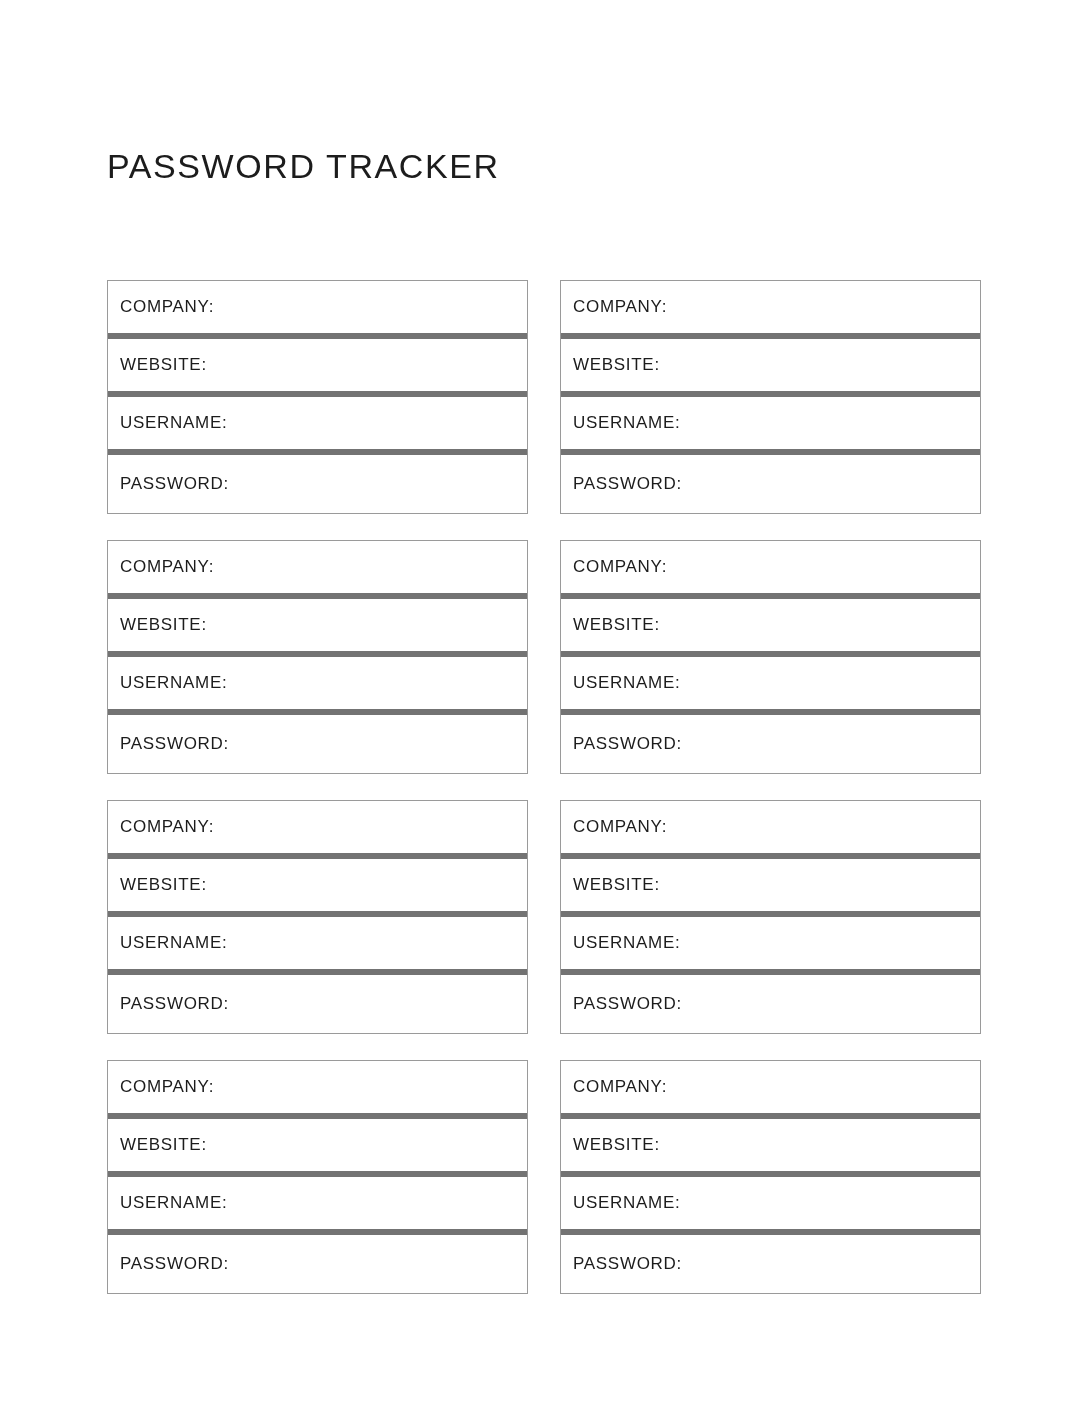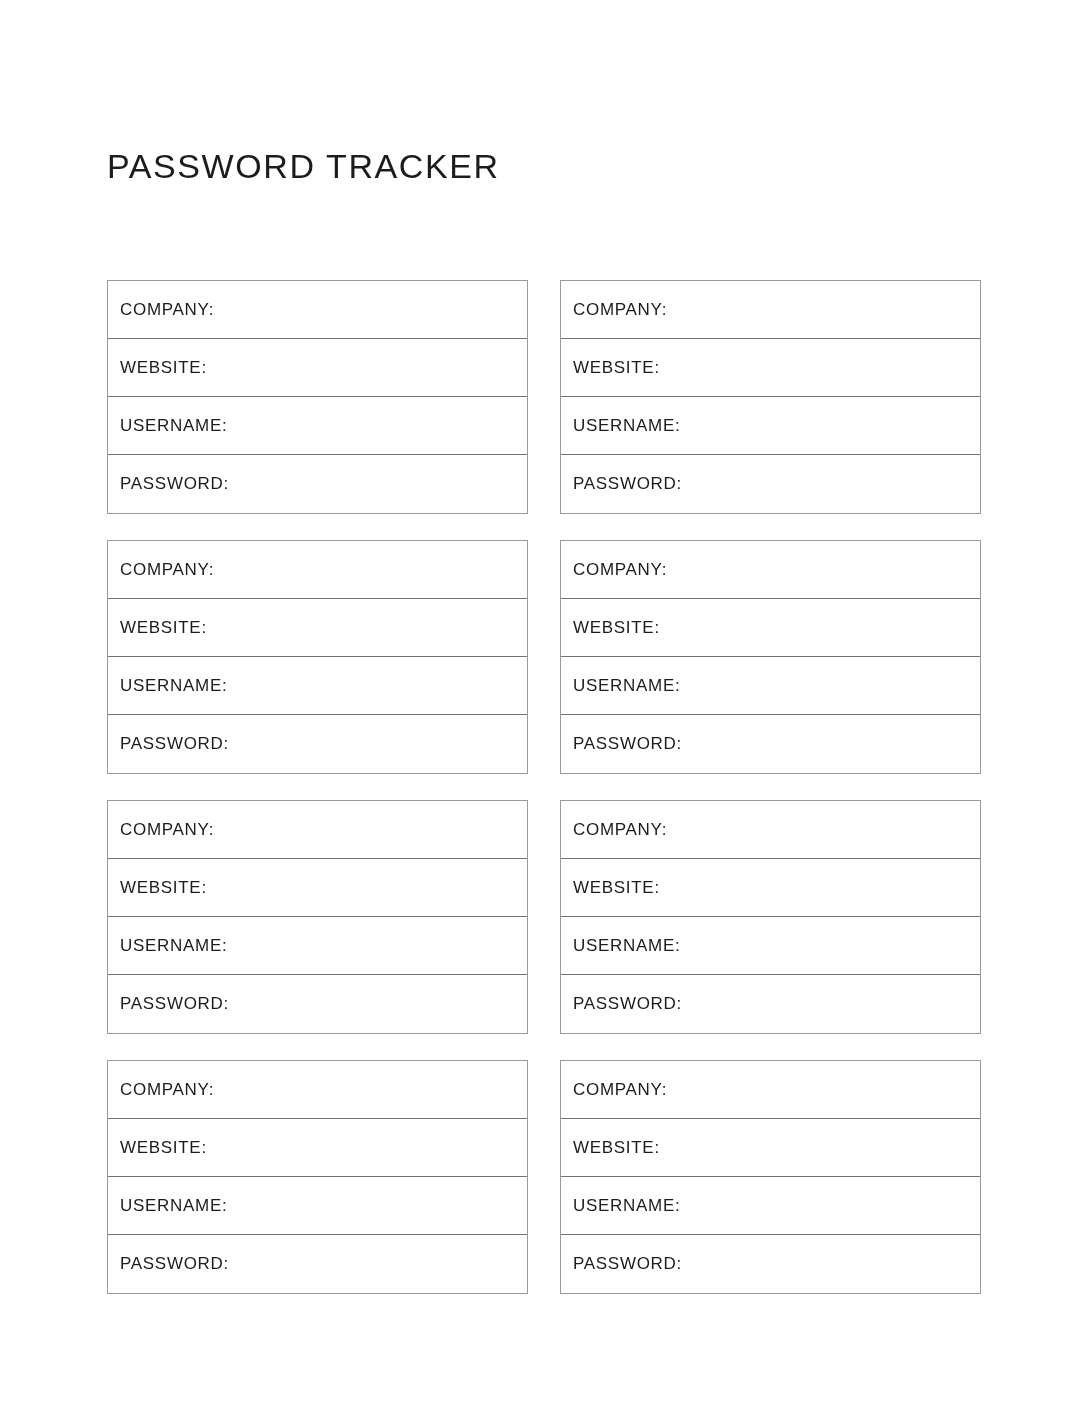--- a/index.html
+++ b/index.html
@@ -44,21 +44,21 @@
     grid-row-gap: 26px;
   }
   .card {
     border: 1px solid #9a9a9a;
     box-sizing: border-box;
     background: #ffffff;
   }
   .field-row {
     height: 58px;
     box-sizing: border-box;
-    border-bottom: 1px solid #737373;
+    border-bottom: 6px solid #737373;
     display: flex;
     align-items: center;
     padding-left: 12px;
   }
   .field-row:last-child {
     border-bottom: none;
   }
   .field-label {
     font-size: 17px;
     letter-spacing: 0.7px;

